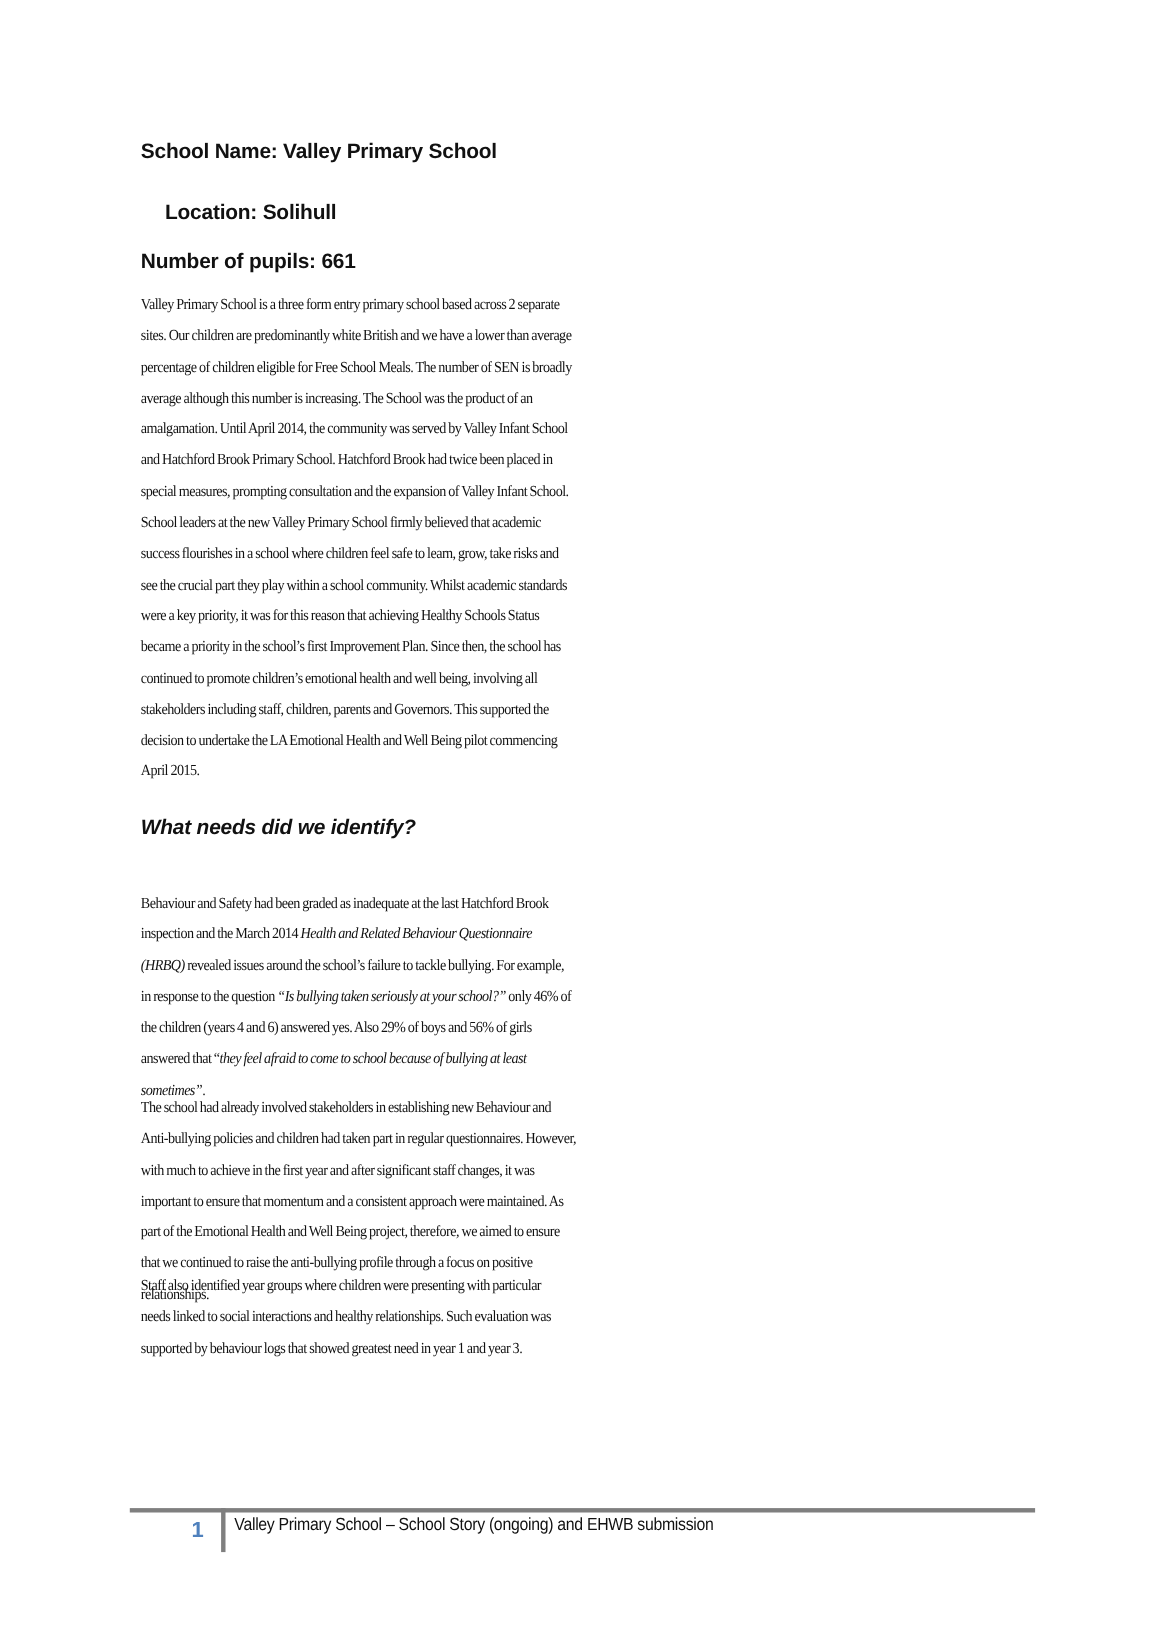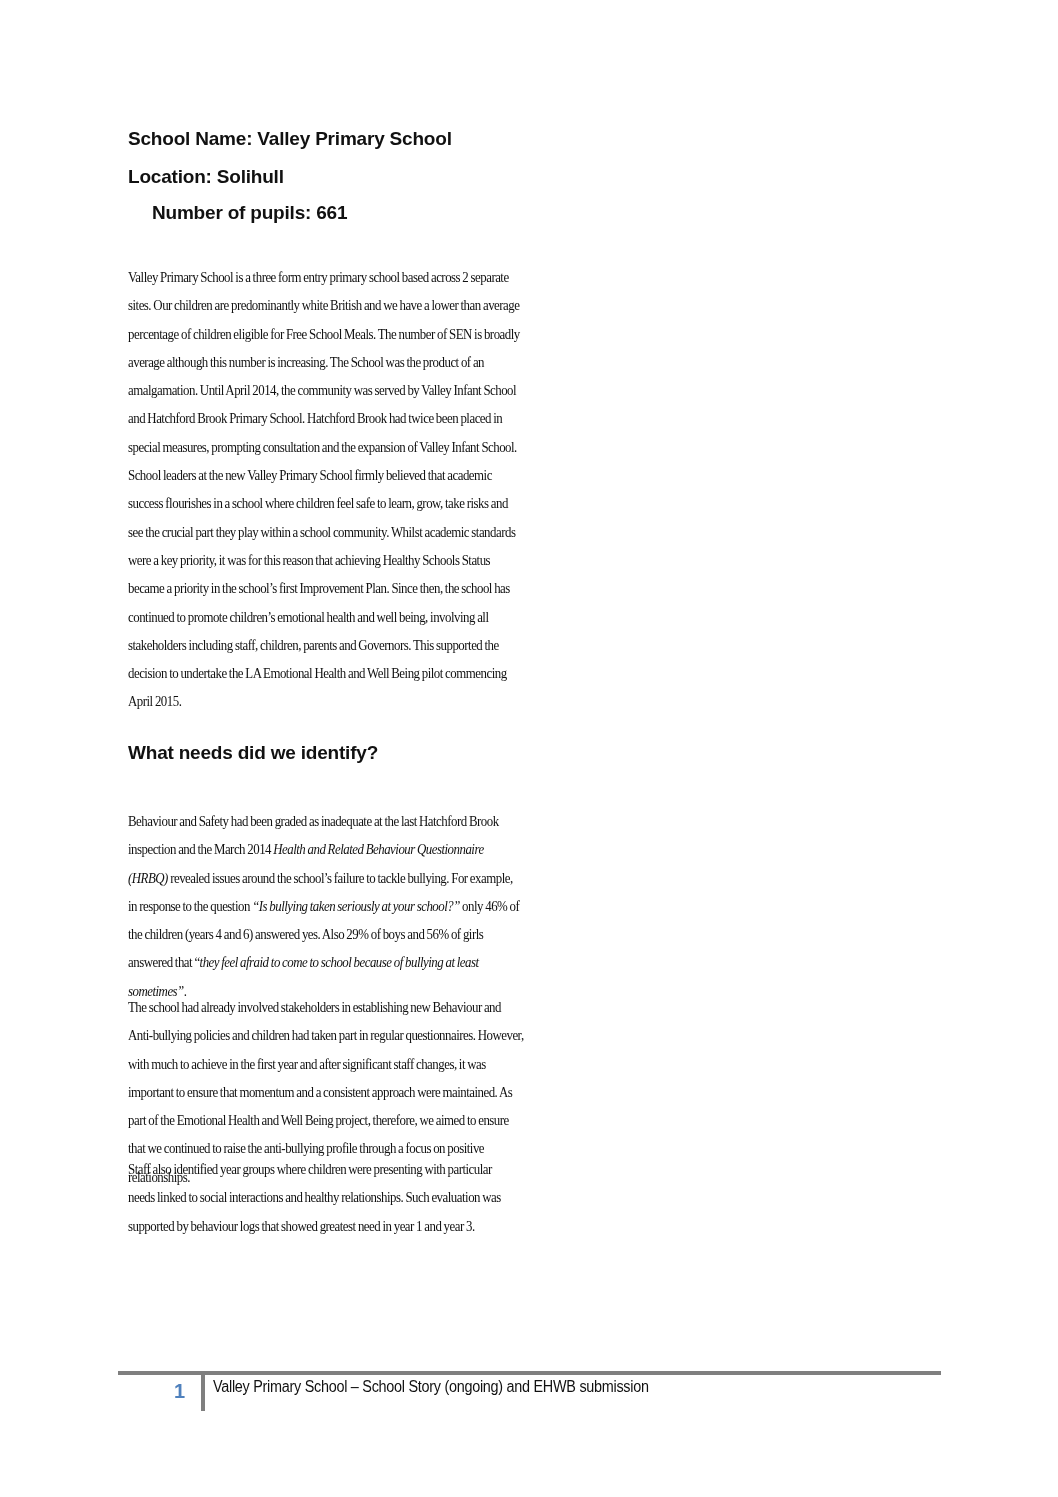--- a/index.html
+++ b/index.html
@@ -15,43 +15,43 @@
   .footer-num { position: absolute; left: 174px; top: 1380px; font-family: "Liberation Sans", sans-serif; font-weight: bold; font-size: 20px; color: #4f81bd; }
   .footer-text { position: absolute; left: 213px; top: 1378px; font-family: "Liberation Sans", sans-serif; font-size: 16px; color: #111; letter-spacing: -0.3px; white-space: nowrap; transform: scaleX(0.9); transform-origin: left center; }
 </style>
 </head>
 <body>
 
 <div class="page">
   <div class="content">
 
     <div class="h" style="top:128px;">School Name:  Valley Primary School</div>
-    <div class="h" style="top:166px;">Location: Solihull</div>
-    <div class="h" style="top:202px;margin-left:24px;">Number of pupils: 661</div>
+    <div class="h" style="top:183px;margin-left:22px;">Location: Solihull</div>
+    <div class="h" style="top:228px;">Number of pupils: 661</div>
 
     <div class="para" style="top:264px;">
       <span class="ln">Valley Primary School is a three form entry primary school based across 2 separate</span>
       <span class="ln">sites. Our children are predominantly white British and we have a lower than average</span>
       <span class="ln">percentage of children eligible for Free School Meals. The number of SEN is broadly</span>
       <span class="ln">average although this number is increasing. The School was the product of an</span>
       <span class="ln">amalgamation. Until April 2014, the community was served by Valley Infant School</span>
       <span class="ln">and Hatchford Brook Primary School. Hatchford Brook had twice been placed in</span>
       <span class="ln">special measures, prompting consultation and the expansion of Valley Infant School.</span>
       <span class="ln">School leaders at the new Valley Primary School firmly believed that academic</span>
       <span class="ln">success flourishes in a school where children feel safe to learn, grow, take risks and</span>
       <span class="ln">see the crucial part they play within a school community. Whilst academic standards</span>
       <span class="ln">were a key priority, it was for this reason that achieving Healthy Schools Status</span>
       <span class="ln">became a priority in the school’s first Improvement Plan. Since then, the school has</span>
       <span class="ln">continued to promote children’s emotional health and well being, involving all</span>
       <span class="ln">stakeholders including staff, children, parents and Governors. This supported the</span>
       <span class="ln">decision to undertake the LA Emotional Health and Well Being pilot commencing</span>
       <span class="ln">April 2015.</span>
     </div>
 
-    <div class="h" style="top:742px;">What needs did we identify?</div>
+    <div class="h" style="top:742px;font-style:italic;">What needs did we identify?</div>
 
     <div class="para" style="top:808px;">
       <span class="ln">Behaviour and Safety had been graded as inadequate at the last Hatchford Brook</span>
       <span class="ln"><span>inspection and the March 2014 </span><i>Health and Related Behaviour Questionnaire</i></span>
       <span class="ln"><i>(HRBQ)</i><span> revealed issues around the school’s failure to tackle bullying. For example,</span></span>
       <span class="ln"><span>in response to the question </span><i>“Is bullying taken seriously at your school?”</i><span> only 46% of</span></span>
       <span class="ln">the children (years 4 and 6) answered yes. Also 29% of boys and 56% of girls</span>
       <span class="ln"><span>answered that “</span><i>they feel afraid to come to school because of bullying at least</i></span>
       <span class="ln"><i>sometimes”</i><span>.</span></span>
     </div>

